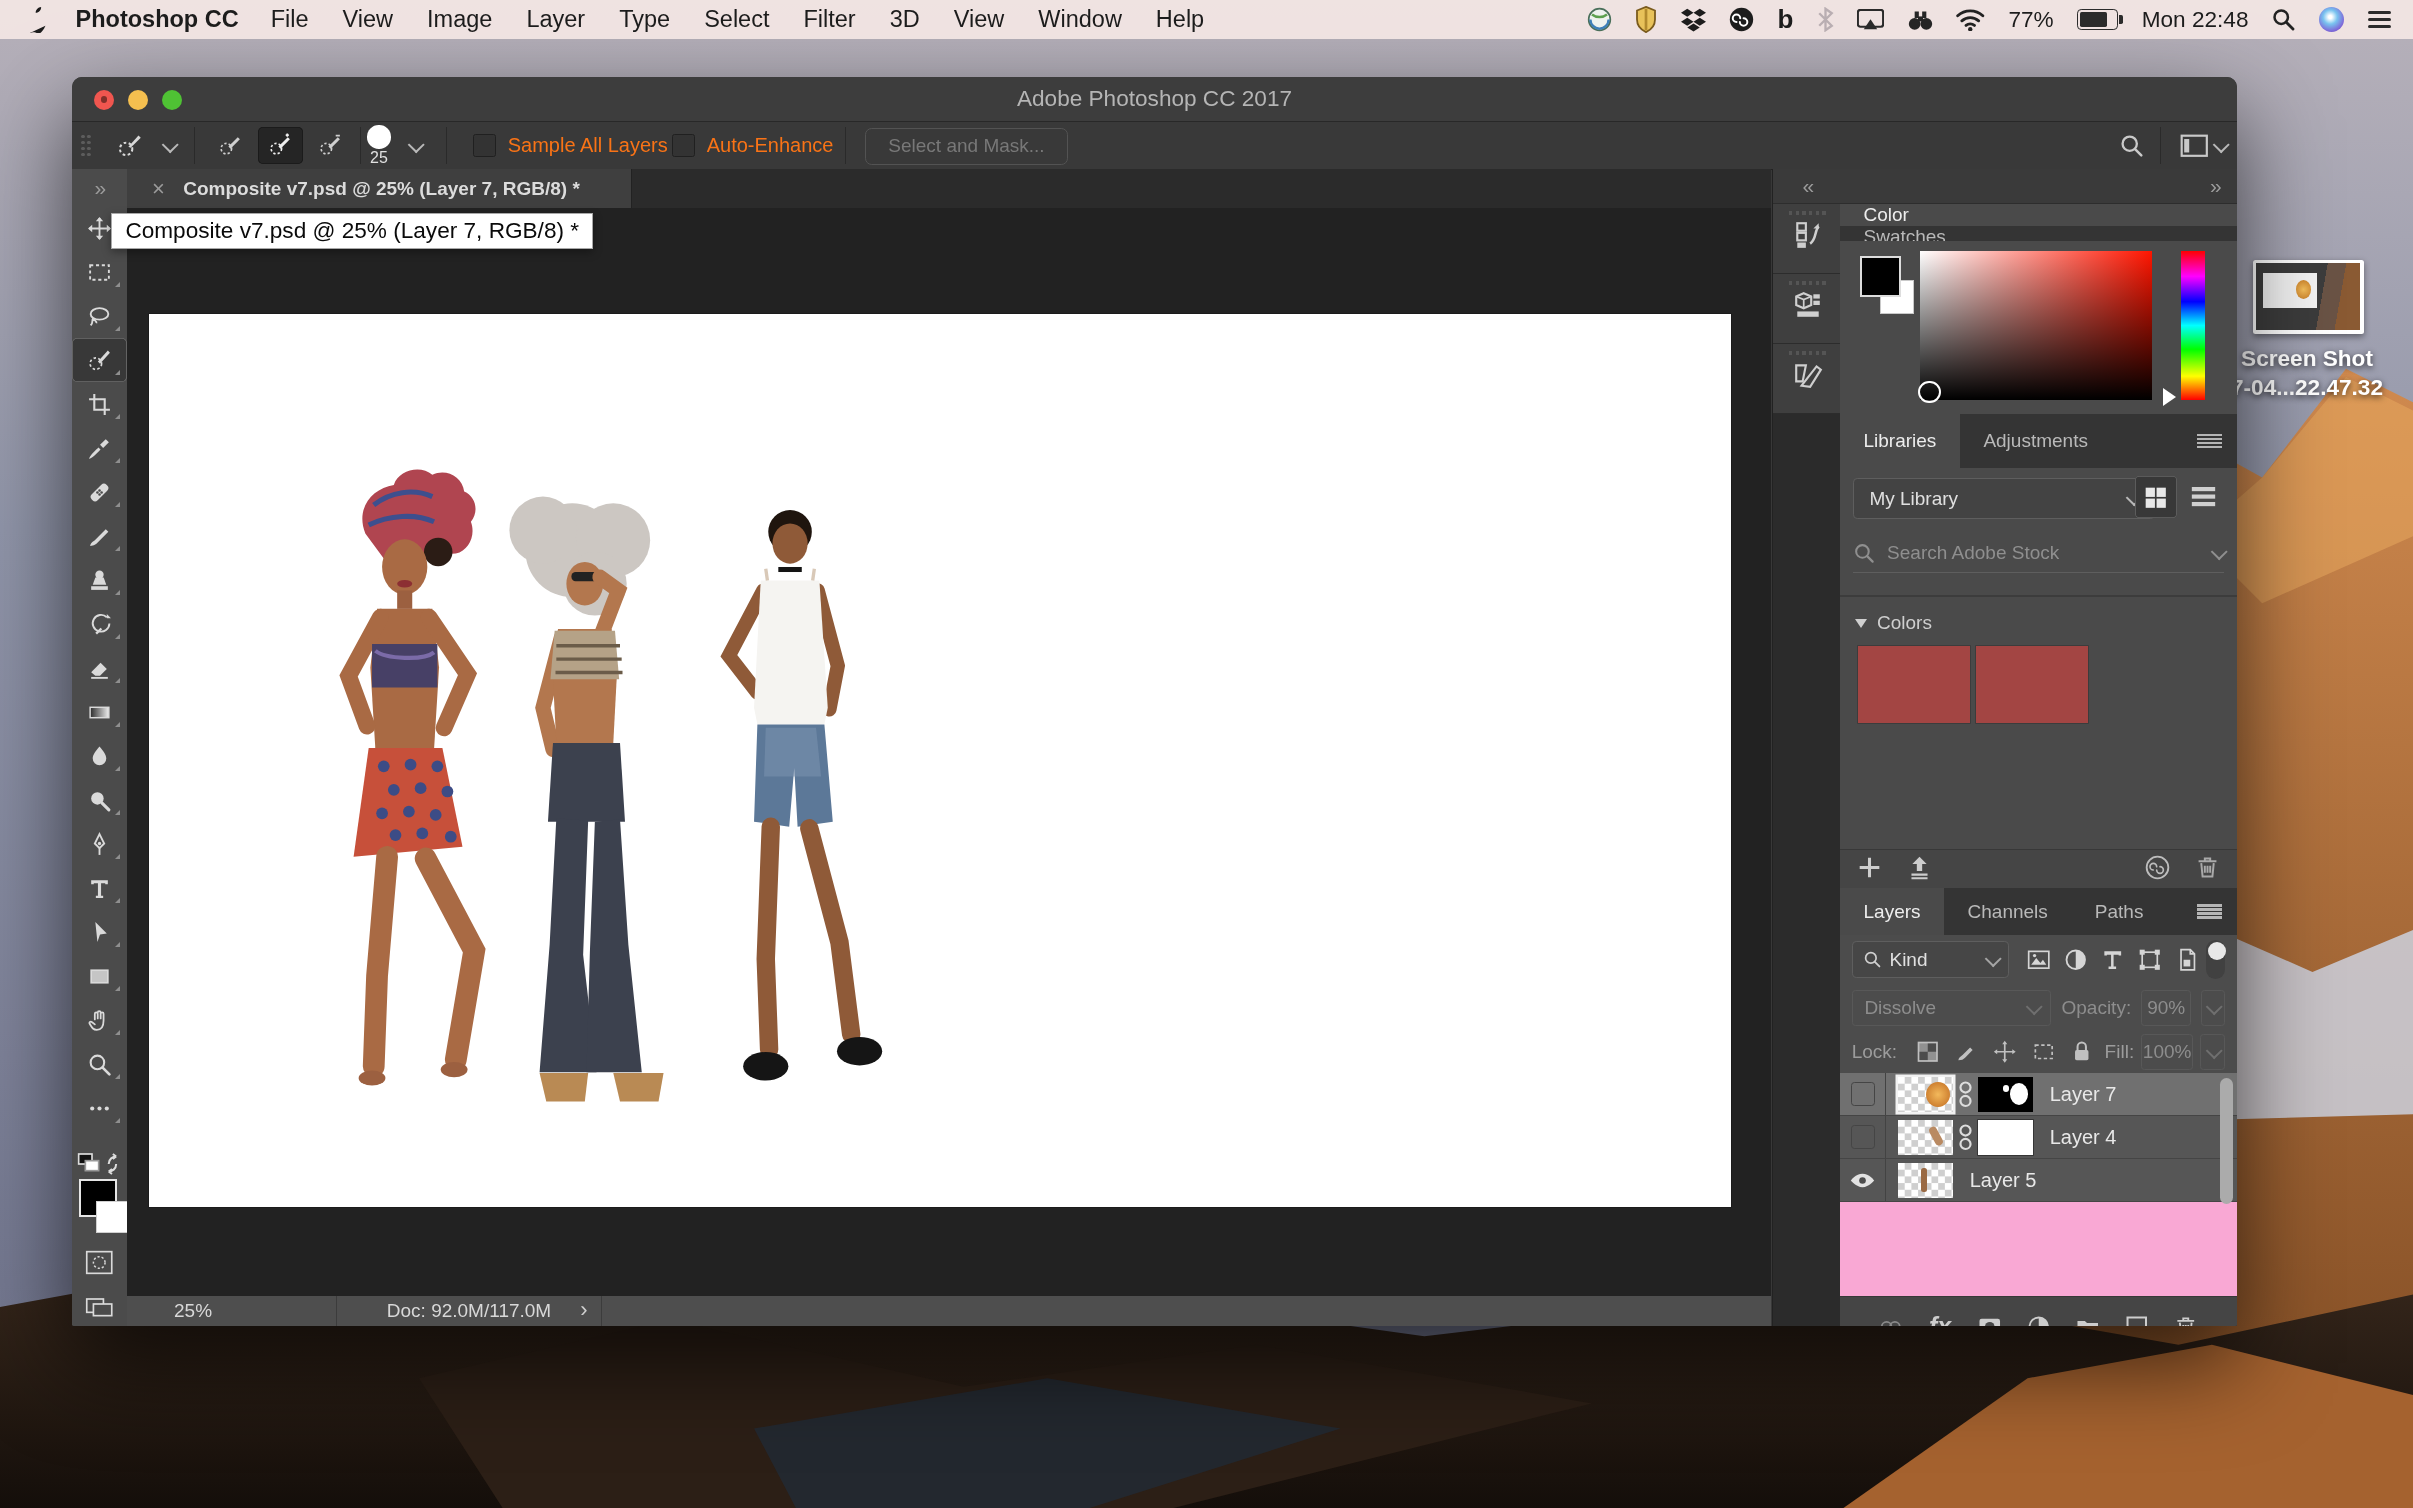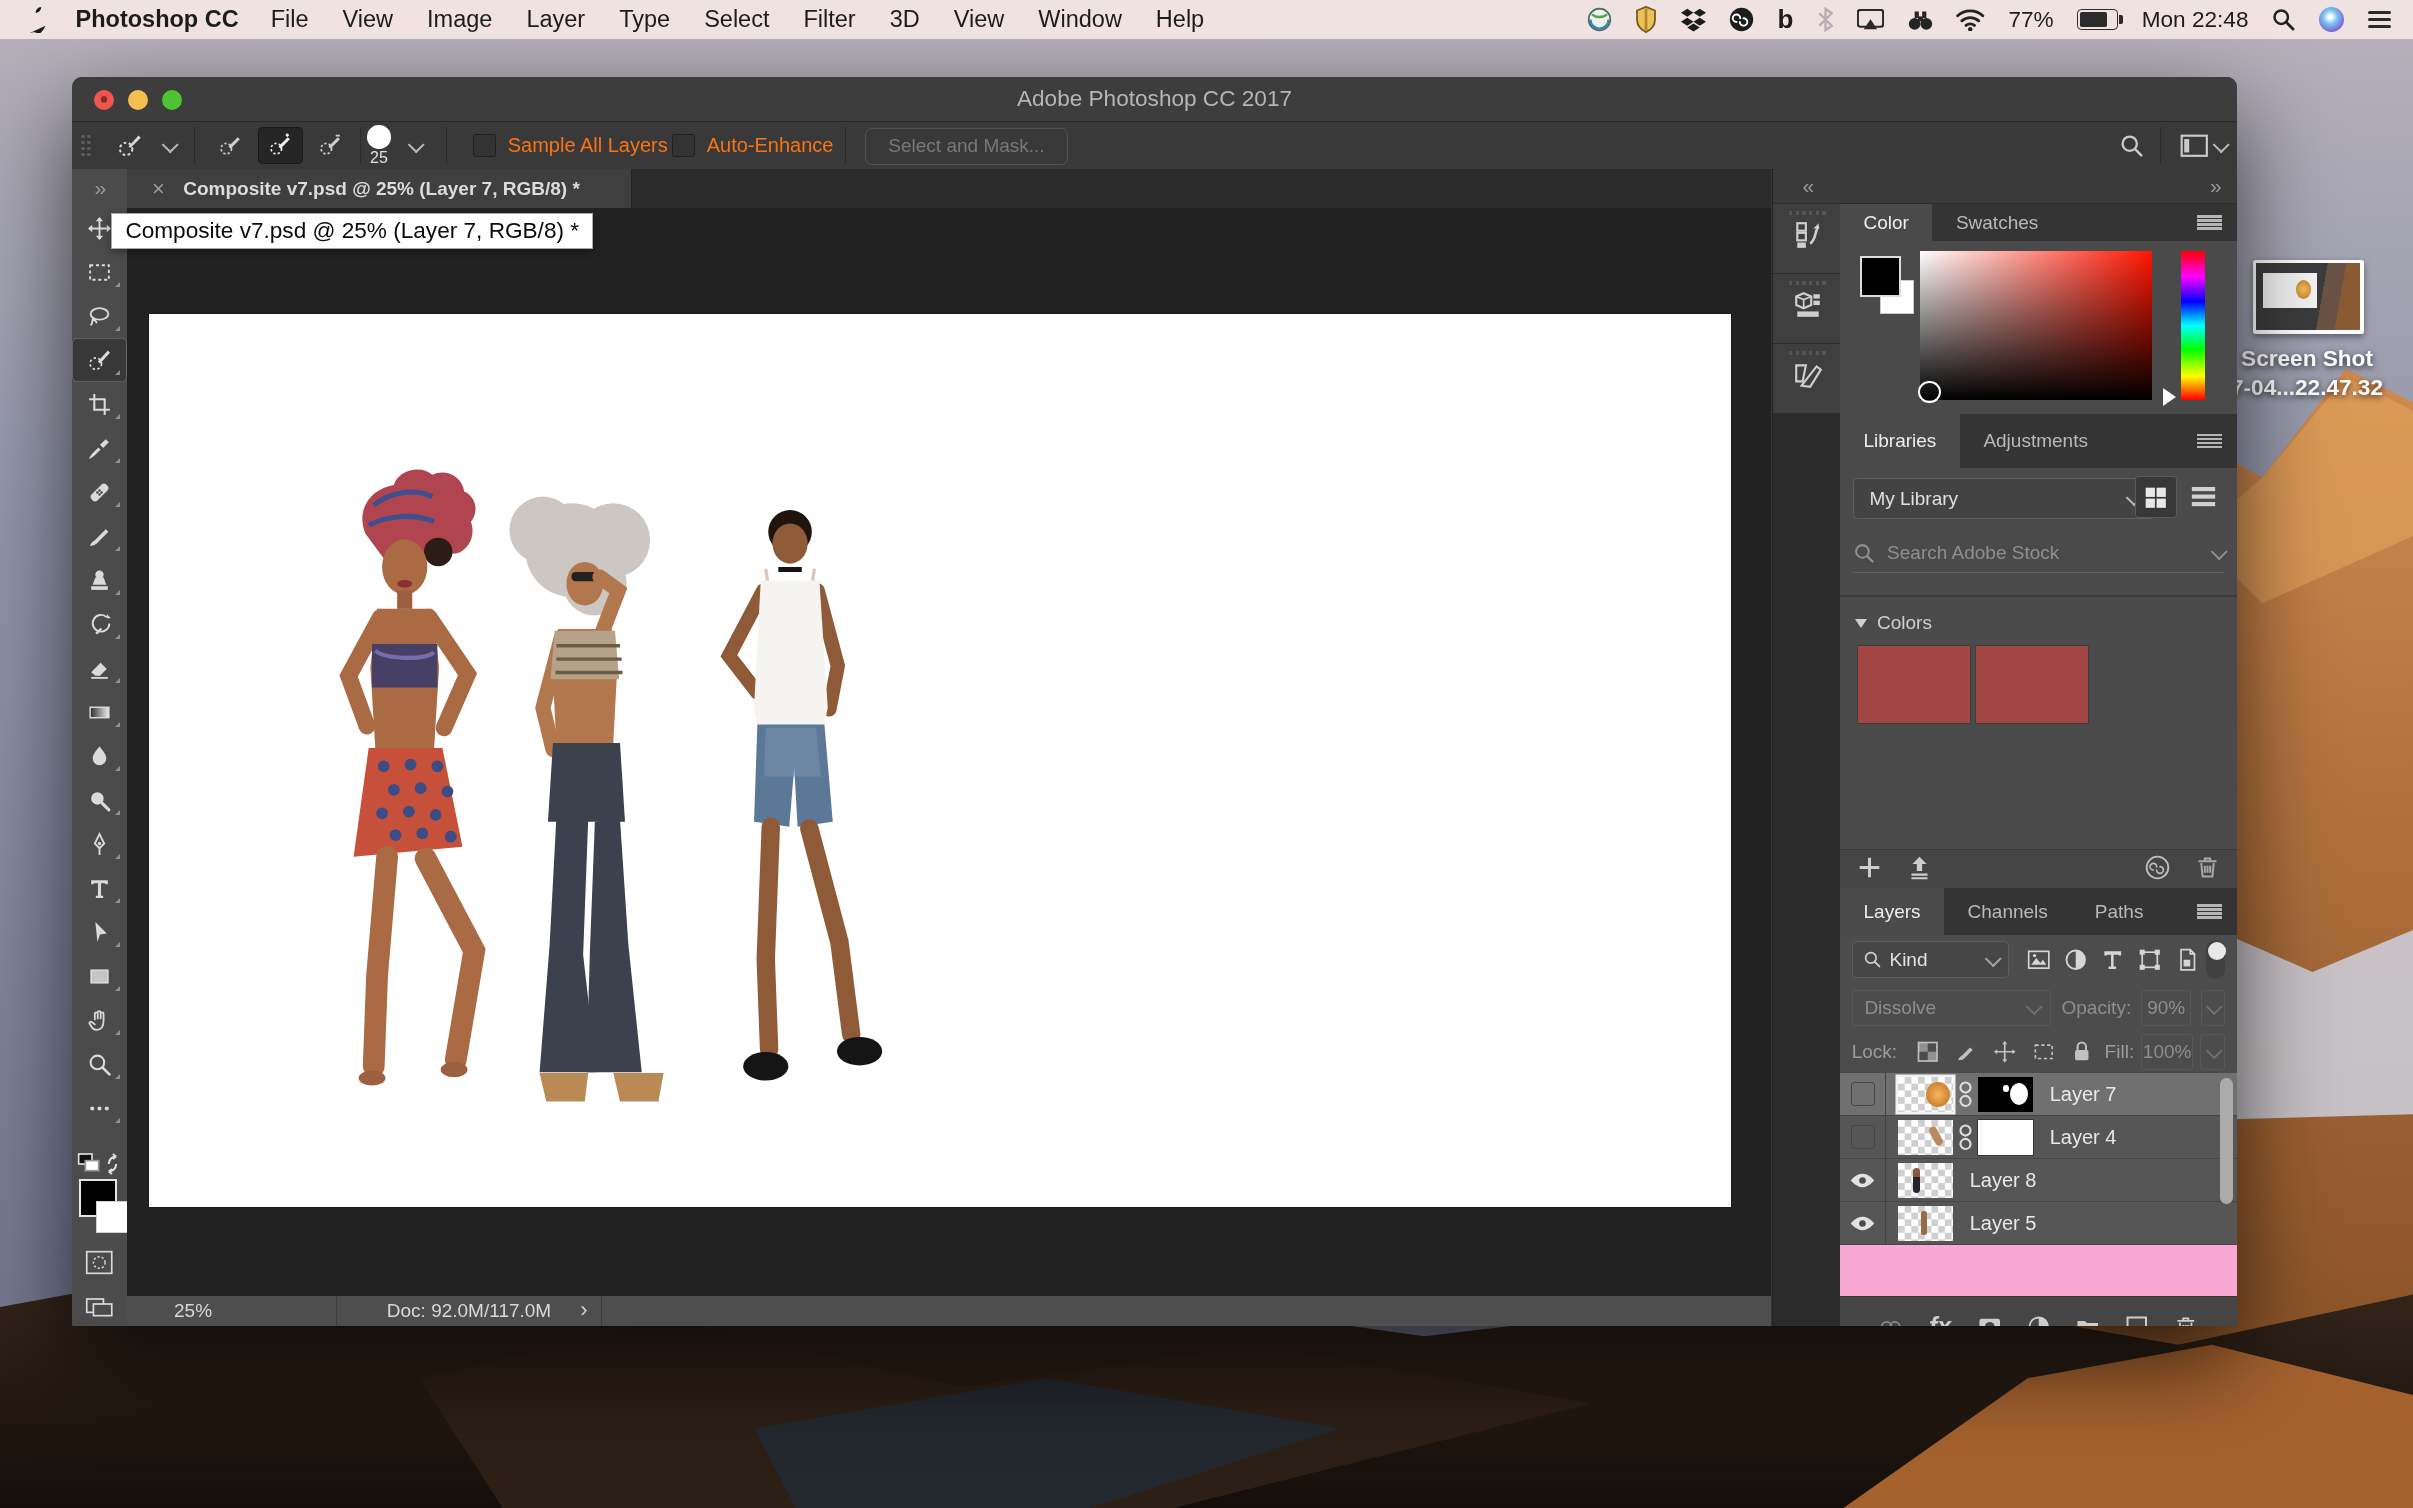--- a/index.html
+++ b/index.html
@@ -664,21 +664,21 @@
               <path d="M8 24L22 6l4 3-10 16z" fill="none" stroke="#cfcfcf" stroke-width="2"></path>
             </svg>
         </div>
       </div>
 
       <div class="panels">
         <div class="p-head">
           <span>»</span>
         </div>
 
-        <div class="ptabs" style="height:37px;">
+        <div class="ptabs" style="height:37px;flex-direction:column;">
           <span class="ptab active">Color</span>
           <span class="ptab">Swatches</span>
           <span class="pmenu">
               <i></i>
               <i></i>
               <i></i>
               <i></i>
             </span>
         </div>
         <div class="cbody">
@@ -898,32 +898,20 @@
             <span class="chaincell">
                 <svg viewBox="0 0 20 34">
                   <circle cx="10" cy="9" r="6" fill="none" stroke="#dcdcdc" stroke-width="2.6"></circle>
                   <circle cx="10" cy="25" r="6" fill="none" stroke="#dcdcdc" stroke-width="2.6"></circle>
                 </svg>
               </span>
             <span class="mask" style="background:#fff;box-shadow:0 0 0 0.8px #2e2e2e;"></span>
             <span class="lname">Layer 4</span>
           </div>
 
-          <div class="lrow">
-            <span class="eyecell">
-                <svg viewBox="0 0 30 20">
-                  <path d="M1 10s6-8 14-8 14 8 14 8-6 8-14 8S1 10 1 10z" fill="#e2e2e2"></path>
-                  <circle cx="15" cy="10" r="4" fill="#4c4c4c"></circle>
-                </svg>
-              </span>
-            <span class="thumb">
-                <span class="blob" style="left:15px;top:5px;width:7.5px;height:25px;border-radius:3.4px;background:linear-gradient(#8a5a38 35%,#23242b 35%);"></span>
-              </span>
-            <span class="lname">Layer 8</span>
-          </div>
 
           <div class="lrow">
             <span class="eyecell">
                 <svg viewBox="0 0 30 20">
                   <path d="M1 10s6-8 14-8 14 8 14 8-6 8-14 8S1 10 1 10z" fill="#e2e2e2"></path>
                   <circle cx="15" cy="10" r="4" fill="#4c4c4c"></circle>
                 </svg>
               </span>
             <span class="thumb">
                 <span class="blob" style="left:23.5px;top:5.9px;width:5.9px;height:23.5px;border-radius:2.5px;background:#9a6a44;"></span>

